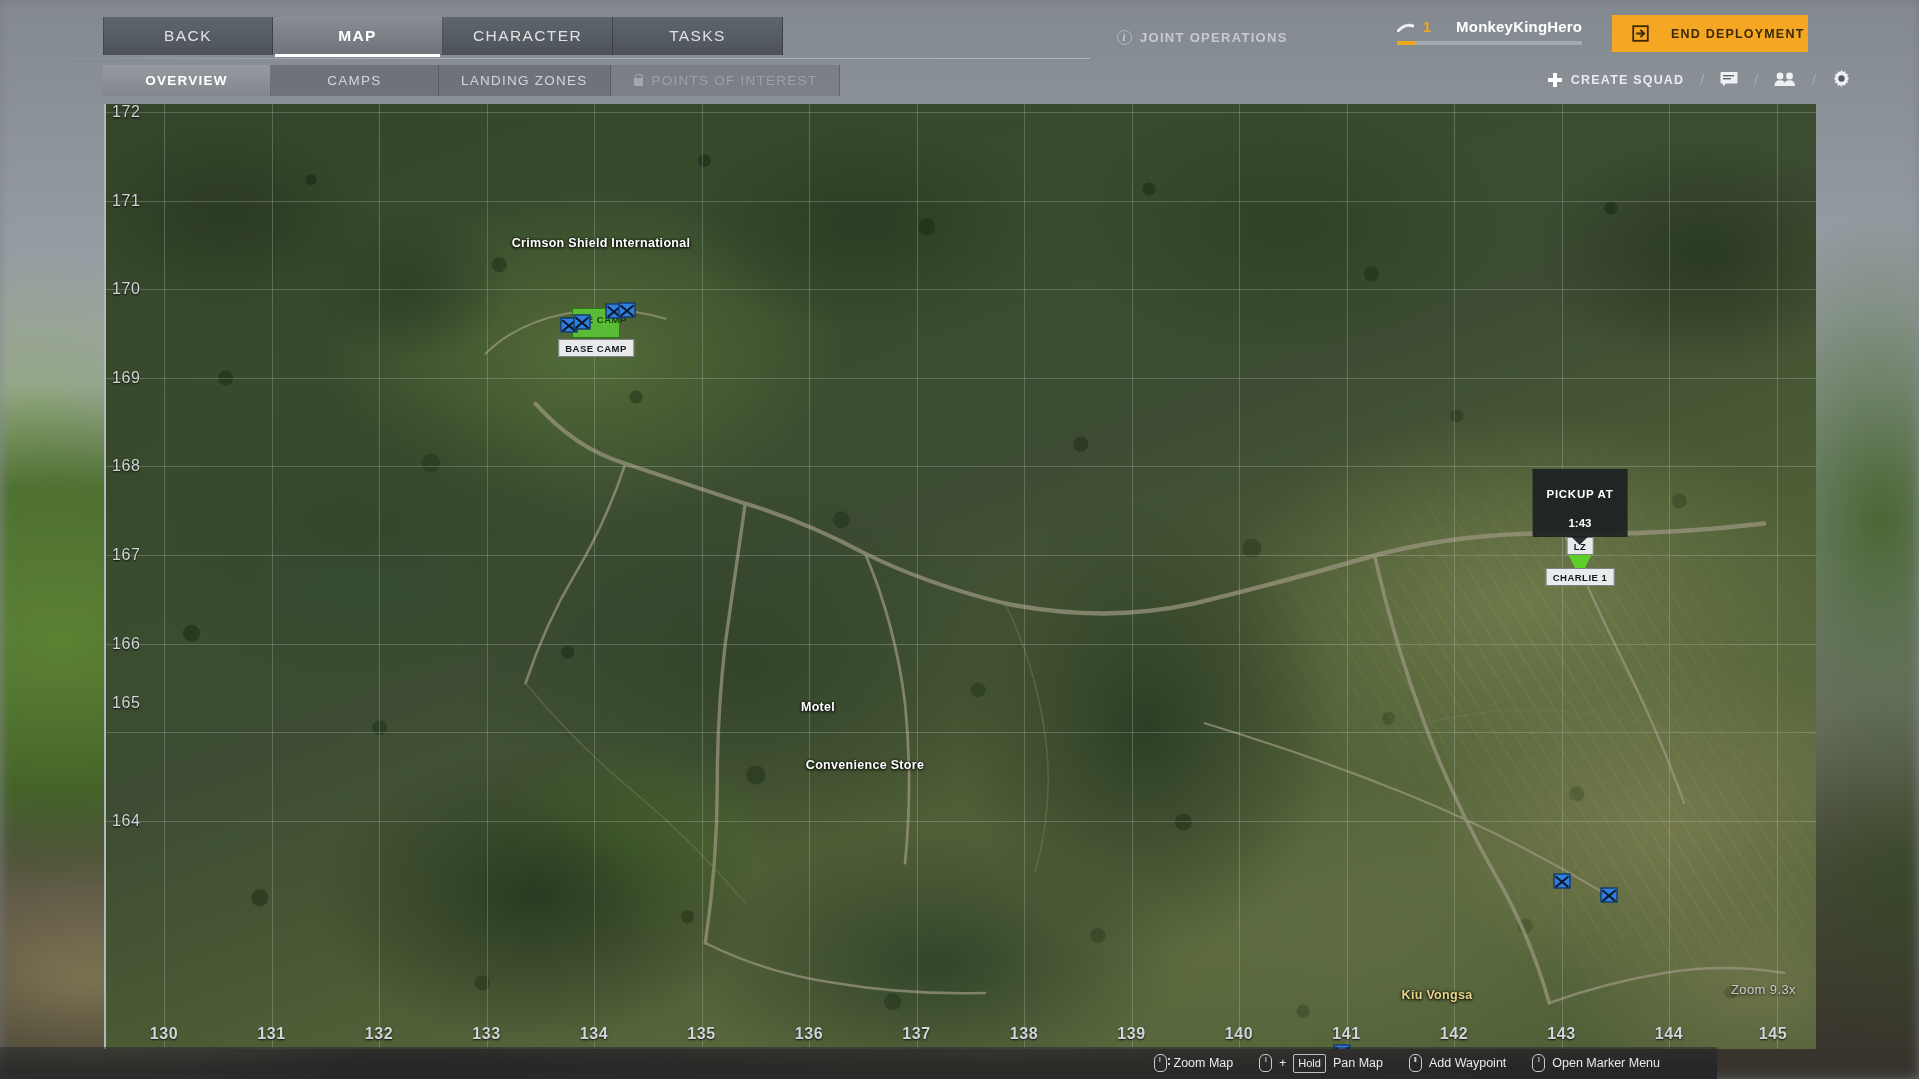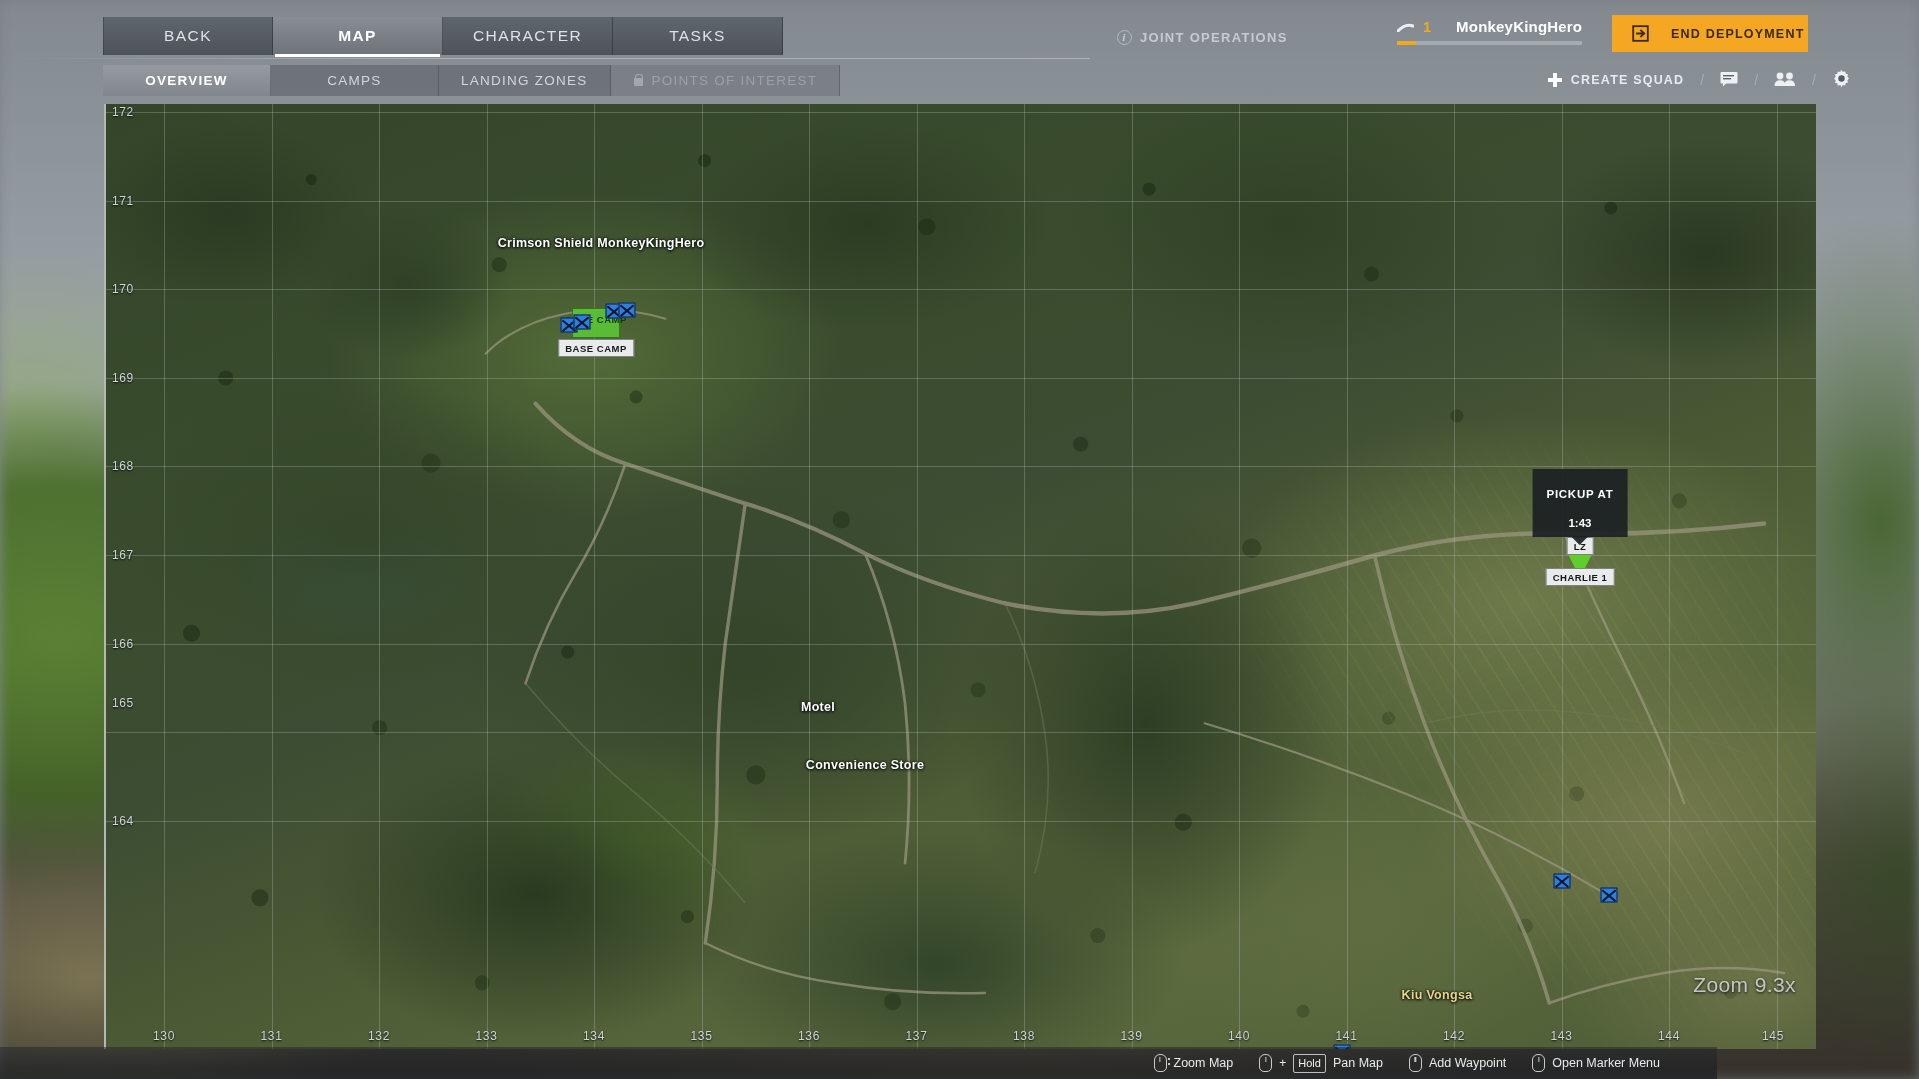--- a/index.html
+++ b/index.html
@@ -191,23 +191,23 @@
     -webkit-mask-image: radial-gradient(ellipse 420px 300px at 1430px 540px, #000 0%, transparent 75%),
                         radial-gradient(ellipse 350px 240px at 1580px 760px, #000 0%, transparent 75%);
     mask-image: radial-gradient(ellipse 420px 300px at 1430px 540px, #000 0%, transparent 75%),
                 radial-gradient(ellipse 350px 240px at 1580px 760px, #000 0%, transparent 75%);
   }
   #roads { position:absolute; inset:0; }
   #grid { position: absolute; inset: 0; pointer-events: none; }
   .gl-v { position:absolute; top:0; bottom:0; width:1px; background: rgba(206,212,216,0.26); }
   .gl-h { position:absolute; left:0; right:0; height:1px; background: rgba(206,212,216,0.26); }
 
-  .axis-lbl { position: absolute; color: #cfd5d9; font-size: 12px; letter-spacing: .6px; text-shadow: 0 1px 2px rgba(0,0,0,.85); }
+  .axis-lbl { position: absolute; color: #cfd5d9; font-size: 16px; letter-spacing: .6px; text-shadow: 0 1px 2px rgba(0,0,0,.85); }
   .axis-lbl.y { left: 6px; transform: translateY(-50%); }
-  .axis-lbl.x { bottom: 6px; transform: translateX(-50%); }
+  .axis-lbl.x { bottom: 6px; transform: translateX(-50%); font-weight: bold; }
 
   
   .poi {
     position: absolute; transform: translate(-50%,-50%);
     color:#ffffff; font-weight:bold; font-size: 12.5px; letter-spacing: .3px;
     text-shadow: 0 0 3px rgba(0,0,0,.95), 0 1px 3px rgba(0,0,0,.9);
     white-space: nowrap; cursor: pointer;
   }
   .poi.town { color:#e8d48a; font-size: 12.5px; }
 
@@ -246,21 +246,21 @@
     border-left: 9px solid transparent; border-right: 9px solid transparent;
     border-top: 9px solid rgba(28,32,36,0.93);
   }
   #lz-arrow {
     position:absolute; transform: translate(-50%,0);
     width:0; height:0; border-left: 13px solid transparent; border-right: 13px solid transparent;
     border-top: 26px solid #5ecf2a;
   }
   #zoom-readout {
     position:absolute; right: 20px; bottom: 52px;
-    color: rgba(228,232,236,.80); font-size: 21px; letter-spacing:.4px;
+    color: rgba(228,232,236,.80); font-size: 13px; letter-spacing:.4px;
     text-shadow: 0 1px 3px rgba(0,0,0,.9);
   }
 
   
   #hintbar {
     position:absolute; left:0; bottom:0; width:1717px; height:32px;
     display:flex; align-items:center; justify-content:flex-end; gap: 0px;
     padding-right: 44px;
     background: linear-gradient(180deg, rgba(36,40,44,0.55) 0%, rgba(26,29,33,0.72) 100%);
   }
@@ -462,21 +462,21 @@
       <div id="basecamp-rect" style="left: 490px; top: 219px; width: 48px; height: 30px;"></div>
       <div class="map-chip" style="left: 490px; top: 215px; background: transparent; border: none; color: rgb(18, 59, 6);">BASE CAMP</div>
       <div class="unit" style="left: 463px; top: 221px;"></div>
       <div class="unit" style="left: 476px; top: 218px;"></div>
       <div class="unit" style="left: 508px; top: 207px;"></div>
       <div class="unit" style="left: 521px; top: 206px;"></div>
       <div class="unit" style="left: 1456px; top: 777px;"></div>
       <div class="unit" style="left: 1503px; top: 791px;"></div>
       <div class="unit" style="left: 1236px; top: 948px;"></div>
       <div class="map-chip" style="left: 490px; top: 244px;">BASE CAMP</div>
-      <div class="poi" style="left: 495px; top: 139px;">Crimson Shield MonkeyKingHero</div>
+      <div class="poi" style="left: 495px; top: 139px;">Crimson Shield International</div>
       <div class="poi" style="left: 712px; top: 603px;">Motel</div>
       <div class="poi" style="left: 759px; top: 661px;">Convenience Store</div>
       <div class="poi town" style="left: 1331px; top: 891px;">Kiu Vongsa</div>
       <div id="lz-arrow" style="left: 1474px; top: 448px; border-top-color: rgb(94, 207, 42);"></div>
       <div class="map-chip" style="left: 1474px; top: 442px;">LZ</div>
       <div class="map-chip" style="left: 1474px; top: 473px;">CHARLIE 1</div>
       <div id="pickup-tip" style="left: 1474px; top: 365px;">
         <div class="t1">PICKUP AT</div>
         <div class="t2">1:43</div>
       </div>

